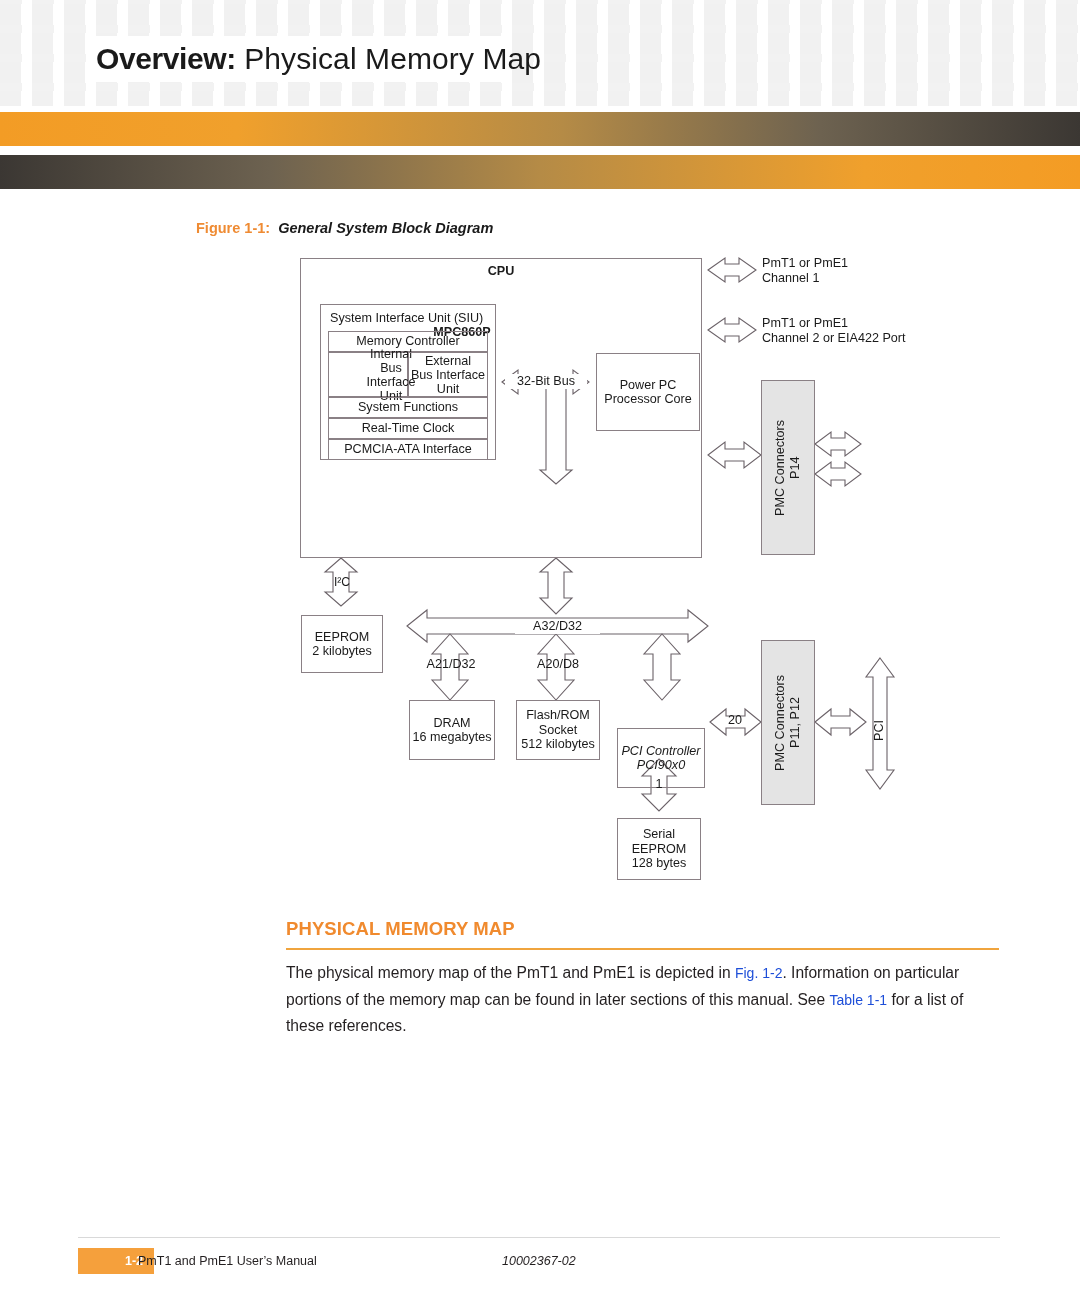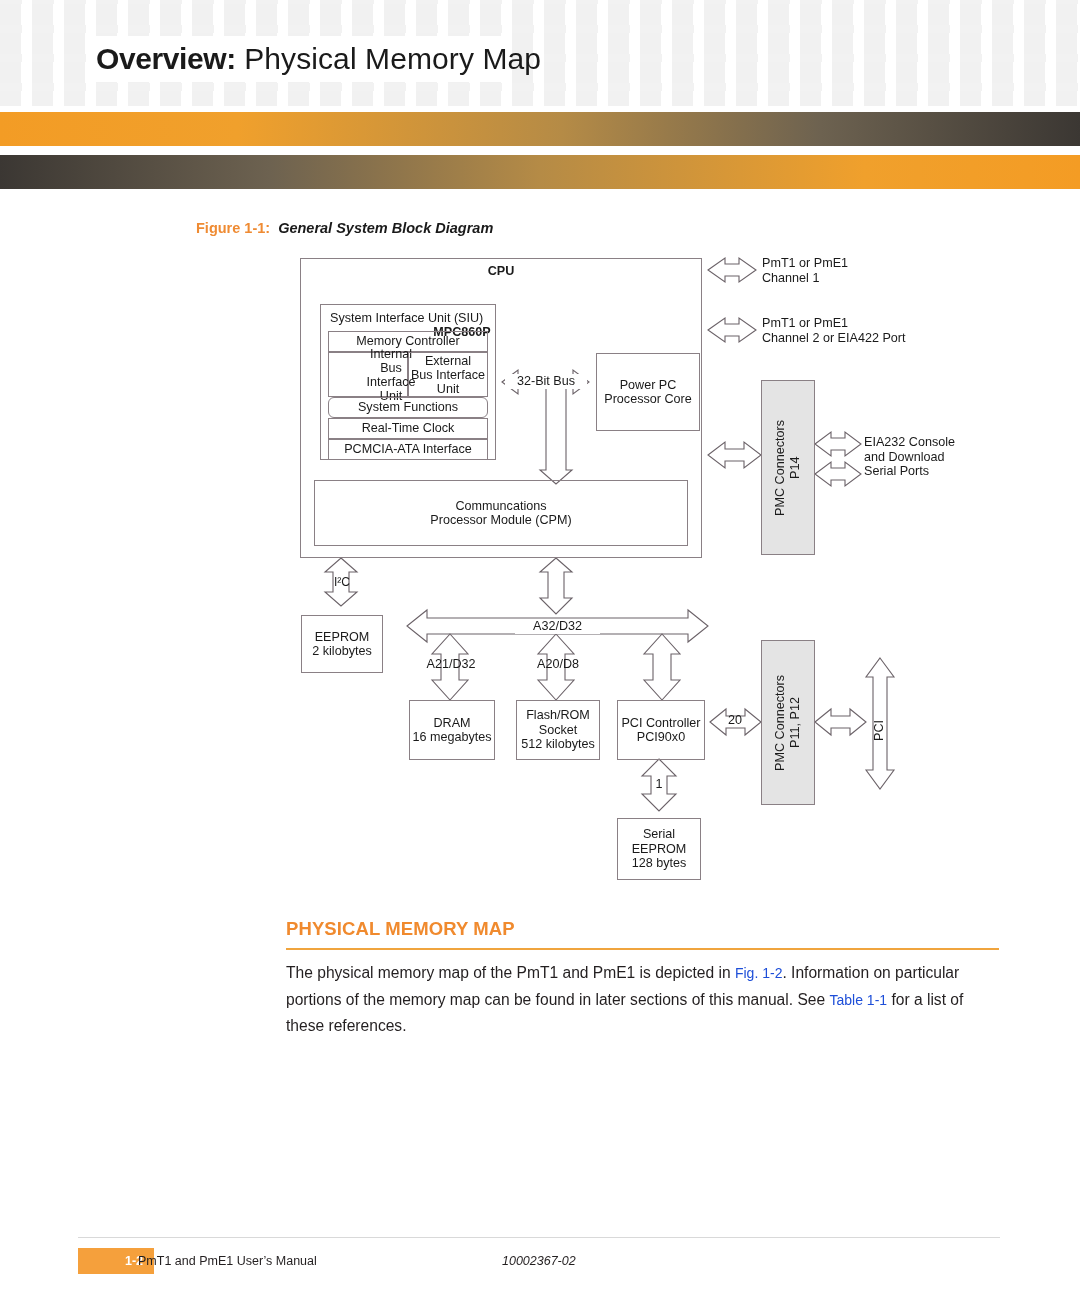--- a/index.html
+++ b/index.html
@@ -327,41 +327,37 @@
     <span>Internal
 Bus Interface
 Unit</span>
   </div>
   <div class="dgm-box" style="left:408px; top:112px; width:80px; height:45px; line-height:14px;">
     <span>External
 Bus Interface
 Unit</span>
   </div>
 
-  <div class="dgm-box" style="left:328px; top:157px; width:160px; height:21px;border-radius:6px;">
+  <div class="dgm-box" style="left:328px; top:157px; width:160px; height:21px;">
     <span>System Functions</span>
   </div>
   <div class="dgm-box" style="left:328px; top:178px; width:160px; height:21px;">
     <span>Real-Time Clock</span>
   </div>
   <div class="dgm-box" style="left:328px; top:199px; width:160px; height:21px;">
     <span>PCMCIA-ATA Interface</span>
   </div>
 
   <div class="dgm-label center" style="left:505px; top:134px; width:82px; background:#ffffff;">32-Bit Bus</div>
 
   <div class="dgm-box" style="left:596px; top:113px; width:104px; height:78px;">
     <span>Power PC
 Processor Core</span>
   </div>
 
-  <div class="dgm-box" style="left:314px; top:240px; width:374px; height:66px;">
-    <span>Communcations
-Processor Module (CPM)</span>
-  </div>
 
   <div class="dgm-label center" style="left:326px; top:335px; width:32px; font-size:12px;">I²C</div>
 
   <div class="dgm-box" style="left:301px; top:375px; width:82px; height:58px;">
     <span>EEPROM
 2 kilobytes</span>
   </div>
 
   <div class="dgm-label center" style="left:515px; top:379px; width:85px; background:#ffffff;">A32/D32</div>
 
@@ -372,21 +368,21 @@
     <span>DRAM
 16 megabytes</span>
   </div>
 
   <div class="dgm-box" style="left:516px; top:460px; width:84px; height:60px;">
     <span>Flash/ROM
 Socket
 512 kilobytes</span>
   </div>
 
-  <div class="dgm-box" style="left:617px; top:460px; width:88px; height:60px;">
+  <div class="dgm-box" style="left:617px; top:488px; width:88px; height:60px;font-style:italic;">
     <span>PCI Controller
 PCI90x0</span>
   </div>
 
   <div class="dgm-label center" style="left:719px; top:473px; width:32px;">20</div>
   <div class="dgm-label center" style="left:645px; top:537px; width:28px;">1</div>
 
   <div class="dgm-box" style="left:617px; top:578px; width:84px; height:62px;">
     <span>Serial
 EEPROM
@@ -404,23 +400,20 @@
   </div>
 
   <div class="dgm-label" style="left:872px; top:465px; height:40px;">
     <span class="vert-text">PCI</span>
   </div>
 
   <div class="dgm-label" style="left:762px; top:16px; width:180px;">PmT1 or PmE1
 Channel 1</div>
   <div class="dgm-label" style="left:762px; top:76px; width:230px;">PmT1 or PmE1
 Channel 2 or EIA422 Port</div>
-  <div class="dgm-label" style="left:864px; top:195px; width:160px;">EIA232 Console
-and Download
-Serial Ports</div>
 
 </div>
 
 <div id="section-heading">PHYSICAL MEMORY MAP</div>
 <div id="section-rule"></div>
 
 <div id="body-text"><span>The physical memory map of the PmT1 and PmE1 is depicted in </span><span class="xref">Fig. 1-2</span><span>. Information on particular portions of the memory map can be found in later sections of this manual. See </span><span class="xref">Table 1-1</span><span> for a list of these references.</span></div>
 
 <div id="footer-rule"></div>
 <div id="footer-pagebox">1-2</div>

